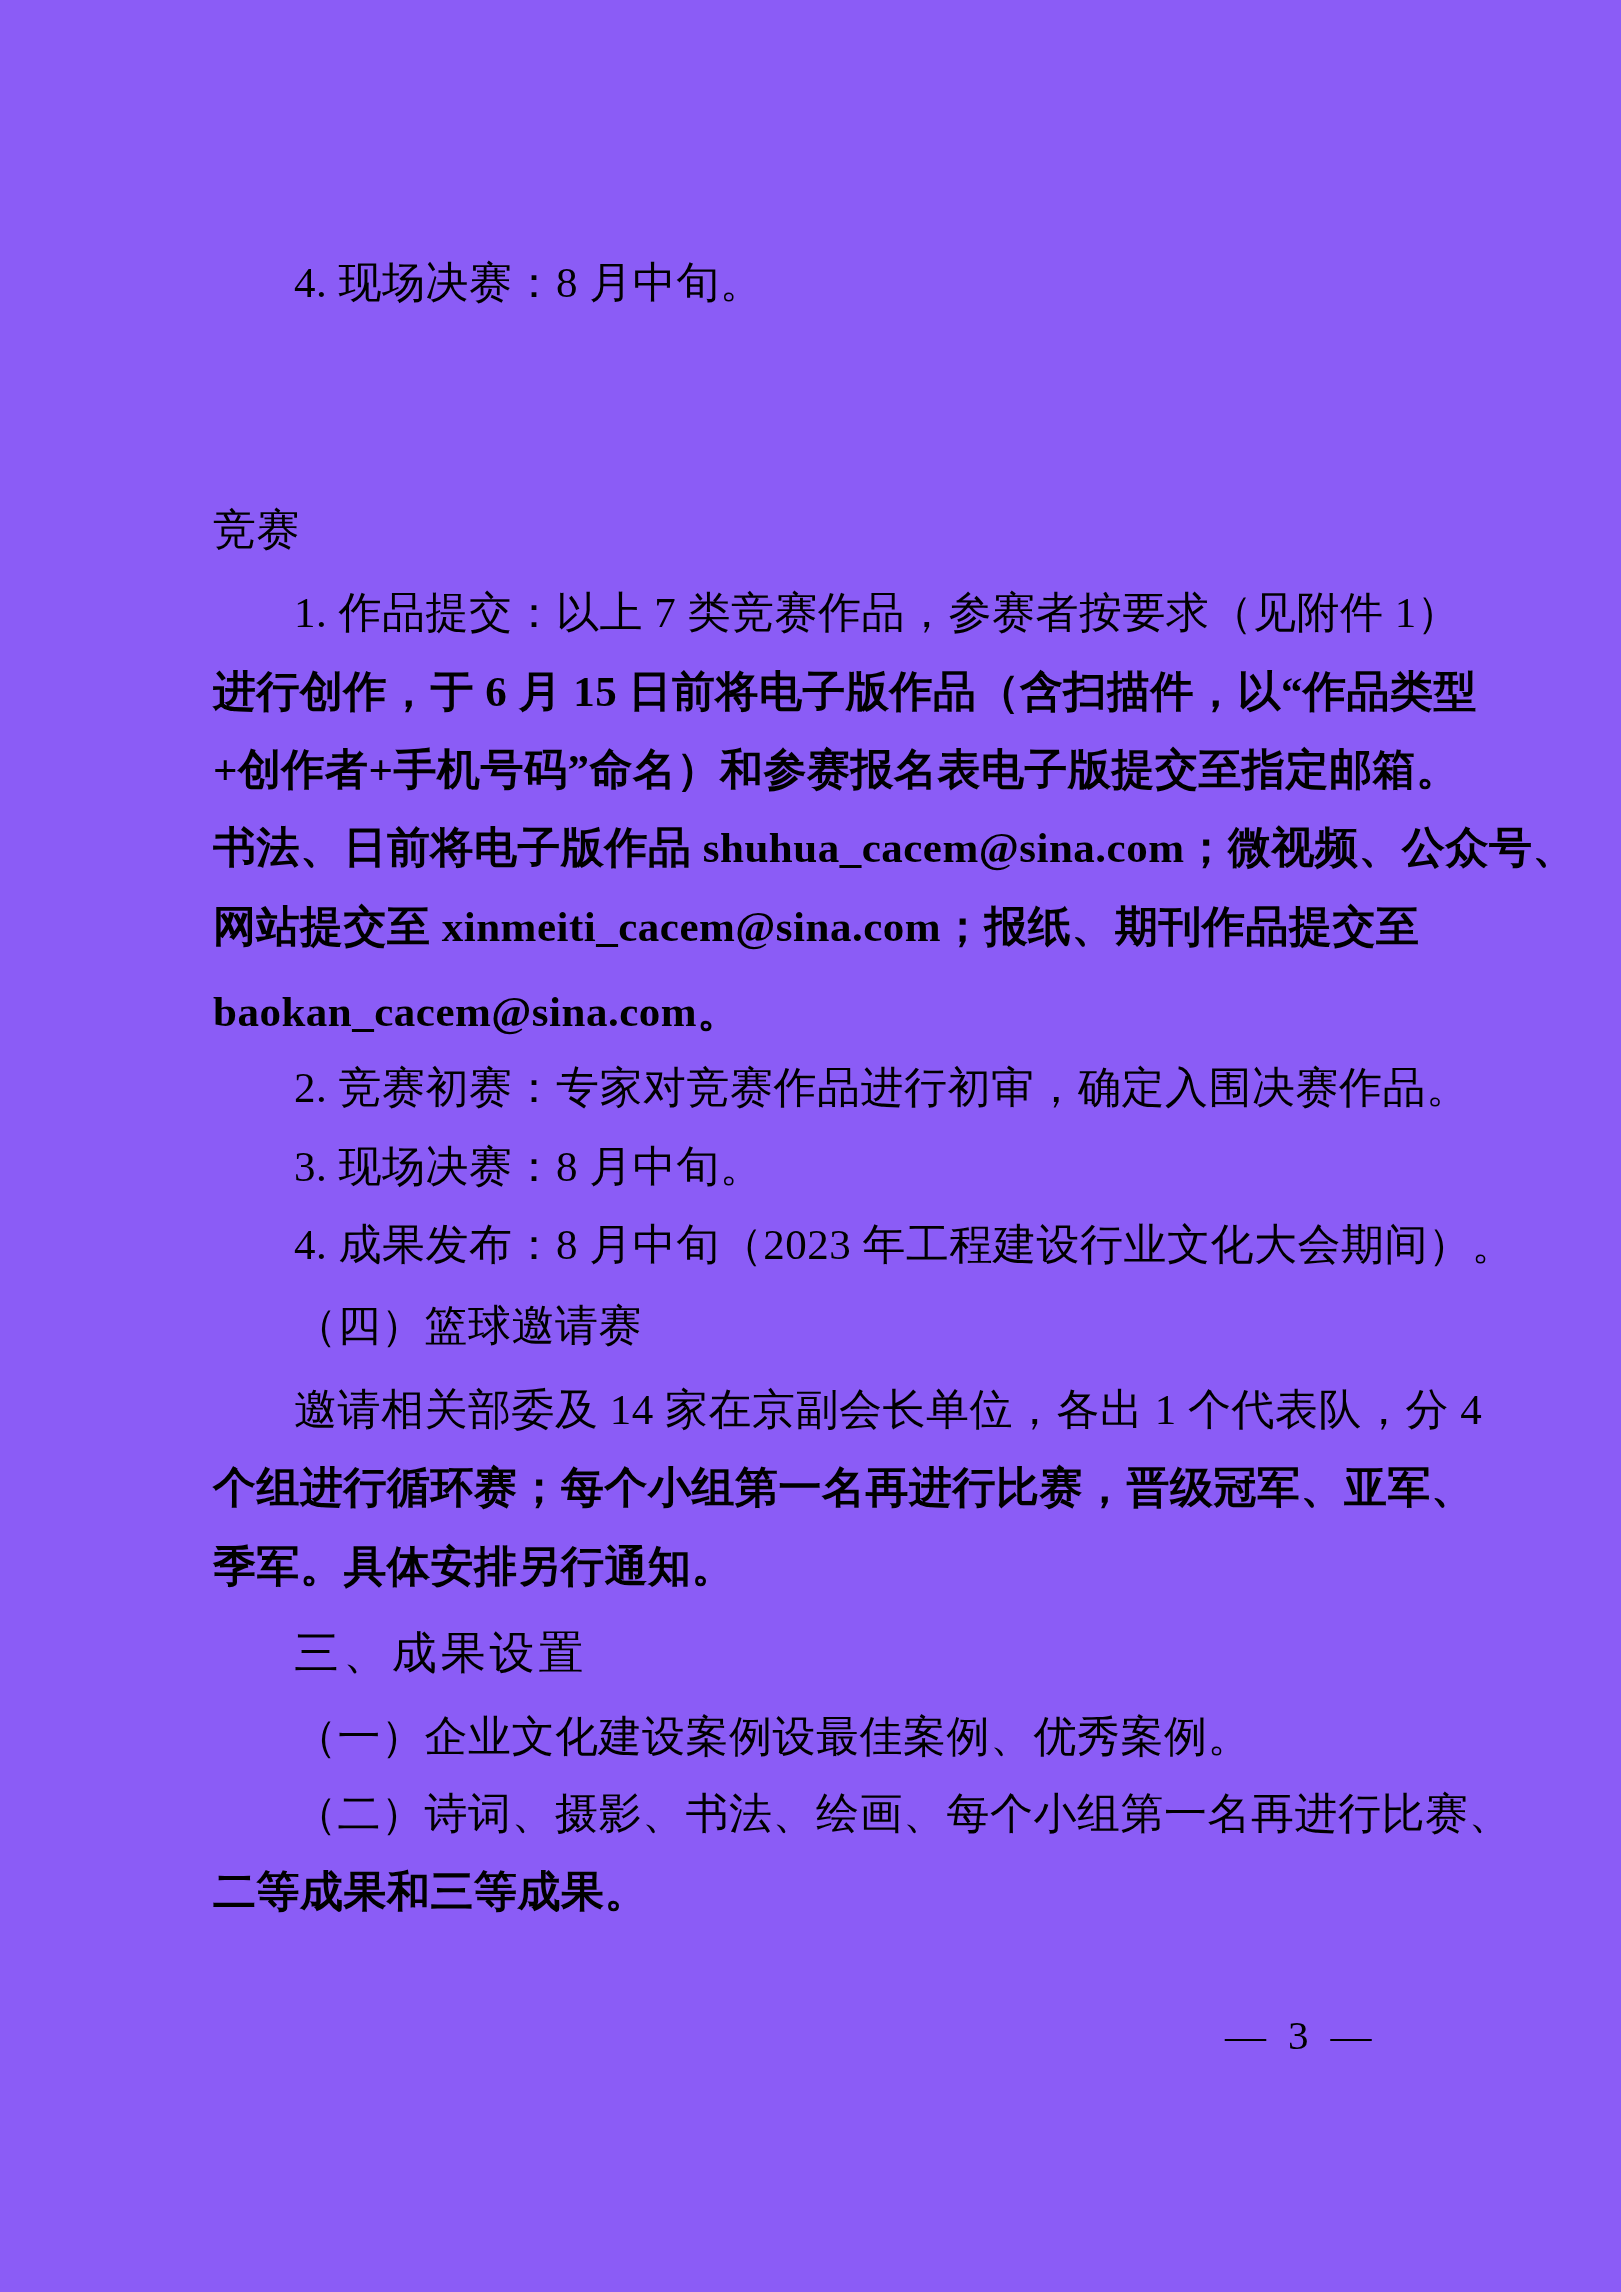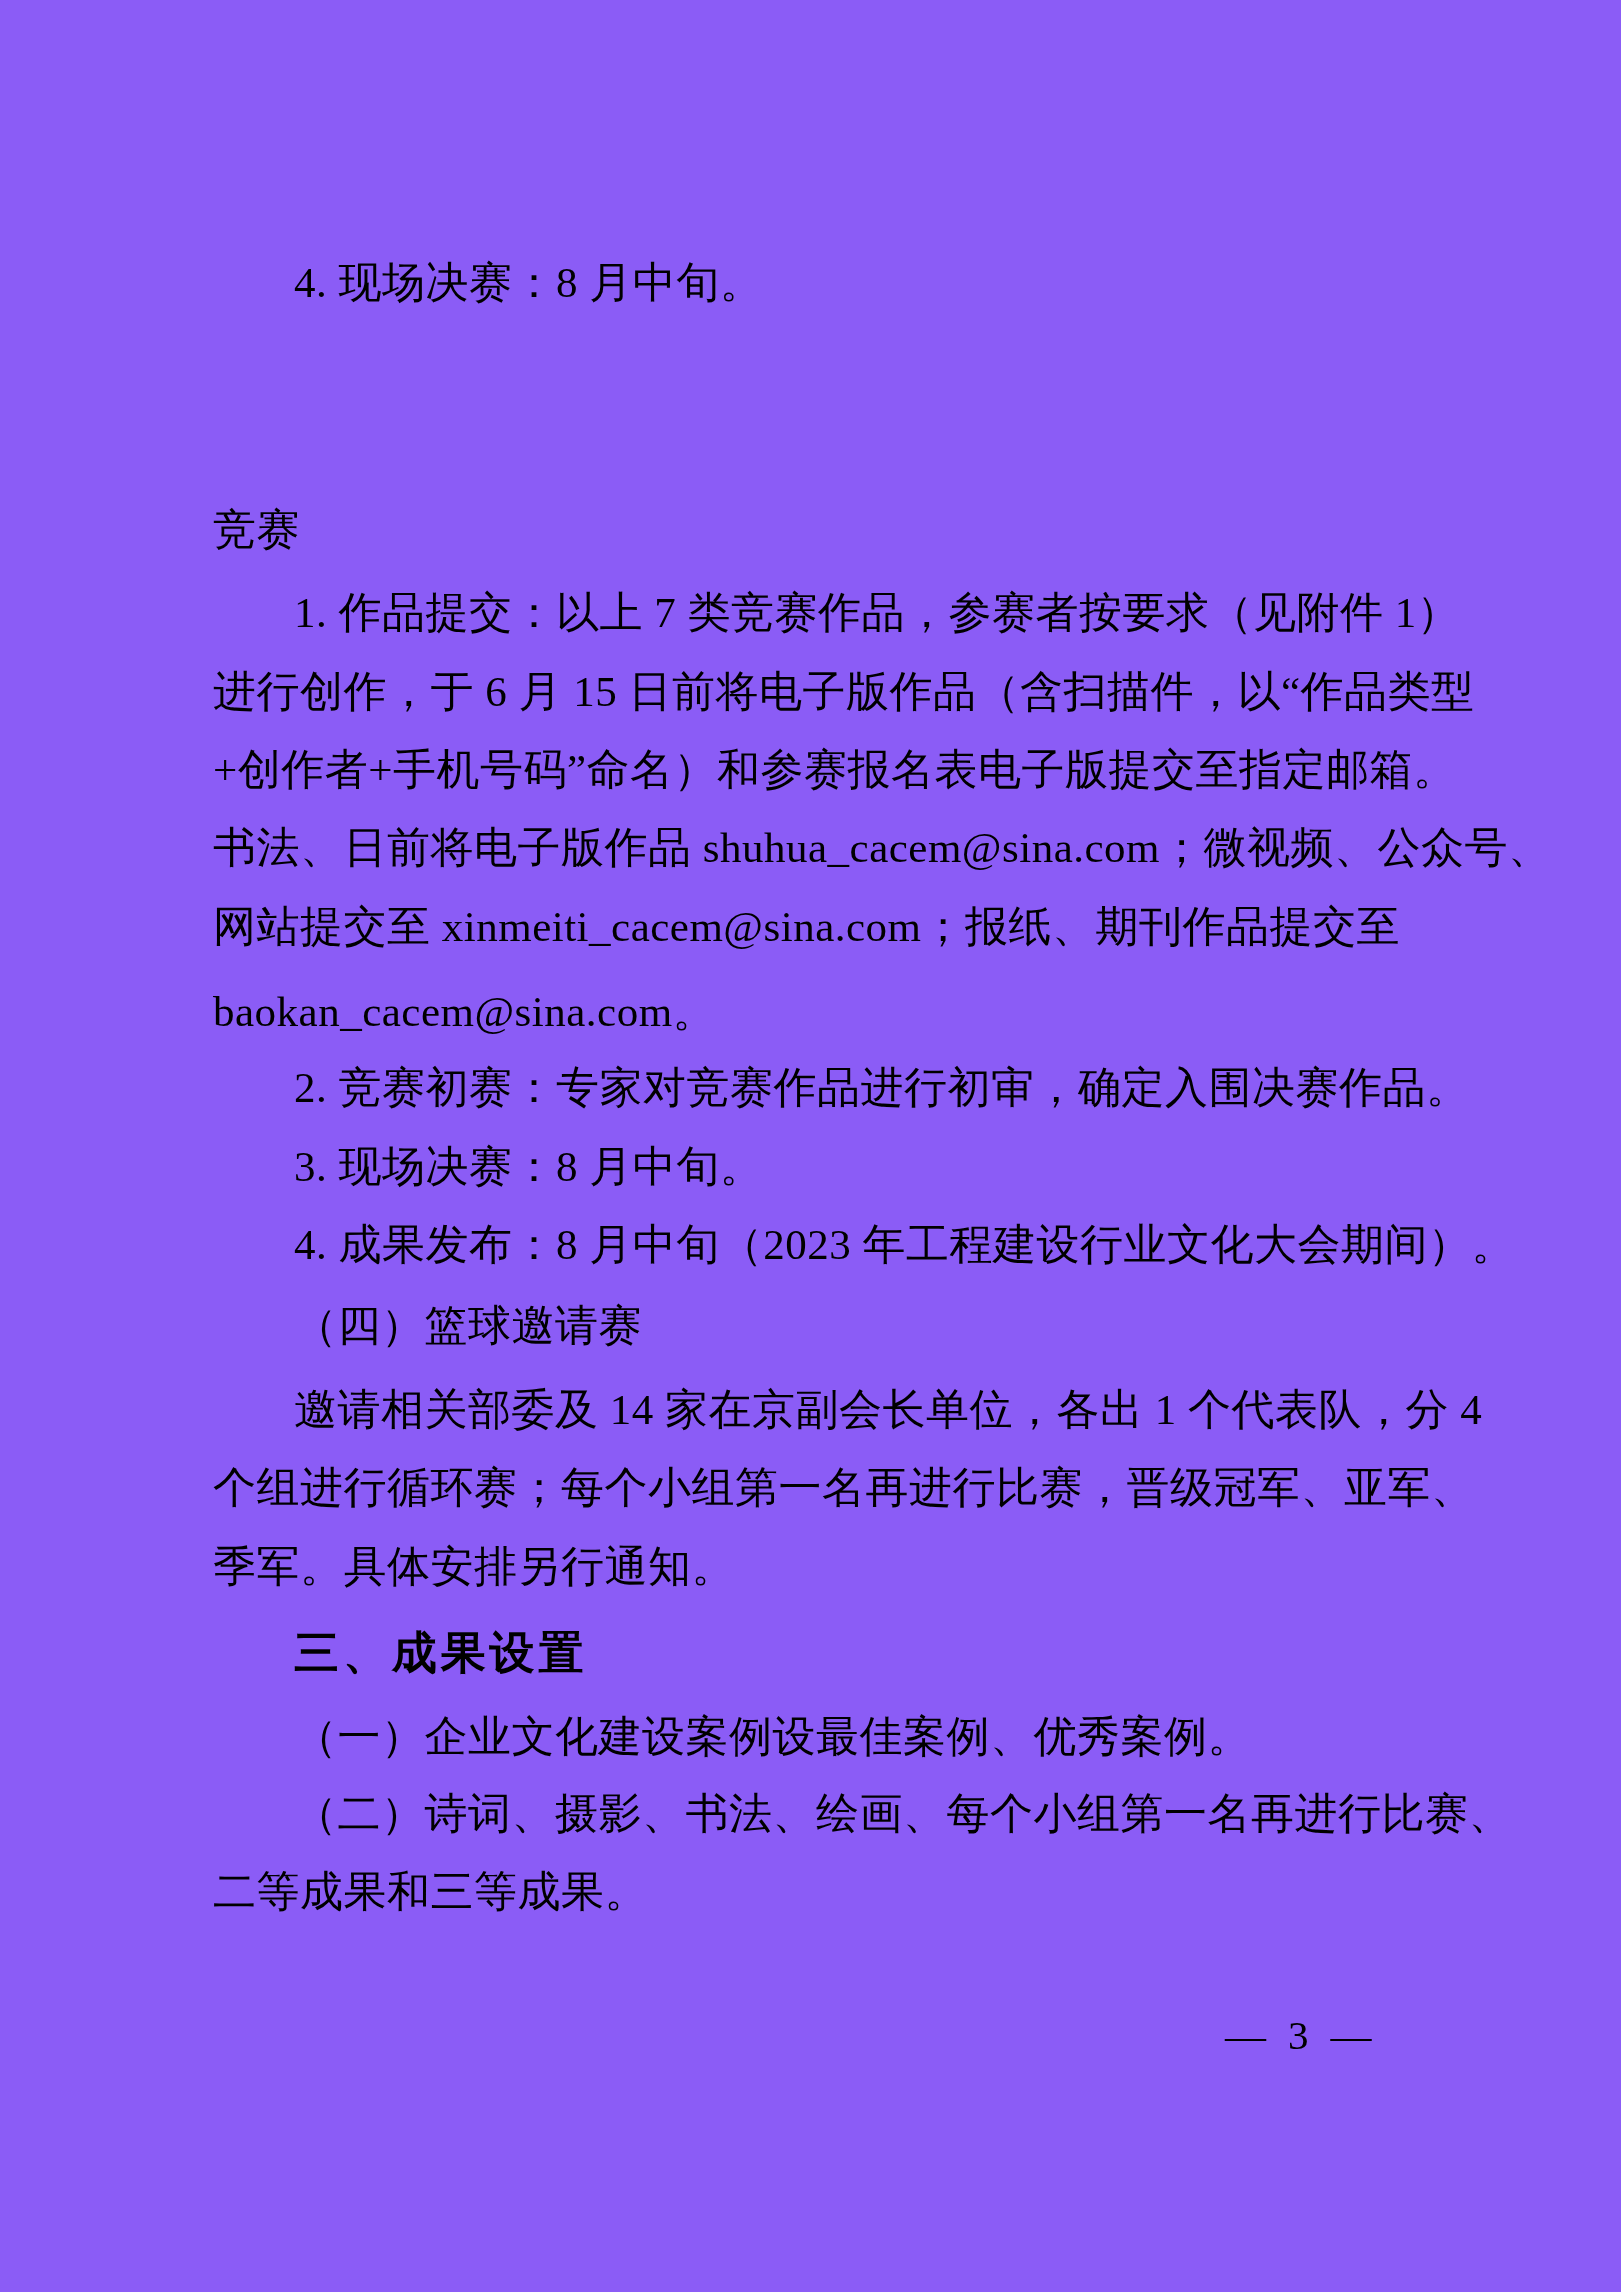--- a/index.html
+++ b/index.html
@@ -16,27 +16,27 @@
     color: #000000;
     overflow: hidden;
   }
   .ln {
     position: absolute;
     font-size: 43px;
     line-height: 51px;
     white-space: pre;
     letter-spacing: 0.5px;
   }
-  .flush  { left: 213px; }
+  .flush  { left: 213px; font-weight: bold; }
   .indent { left: 294px; }
   .stretch { letter-spacing: 7.8px; }
   .kaiti { font-weight: 500; }
   .heading {
     font-family: "Liberation Sans", "DejaVu Sans", sans-serif;
-    font-weight: bold;
+    font-weight: normal;
     font-size: 45px;
     letter-spacing: 3.9px;
   }
   .pagenum {
     position: absolute;
     left: 1225px;
     top: 2012px;
     font-size: 41px;
     line-height: 47px;
     letter-spacing: 5.9px;

